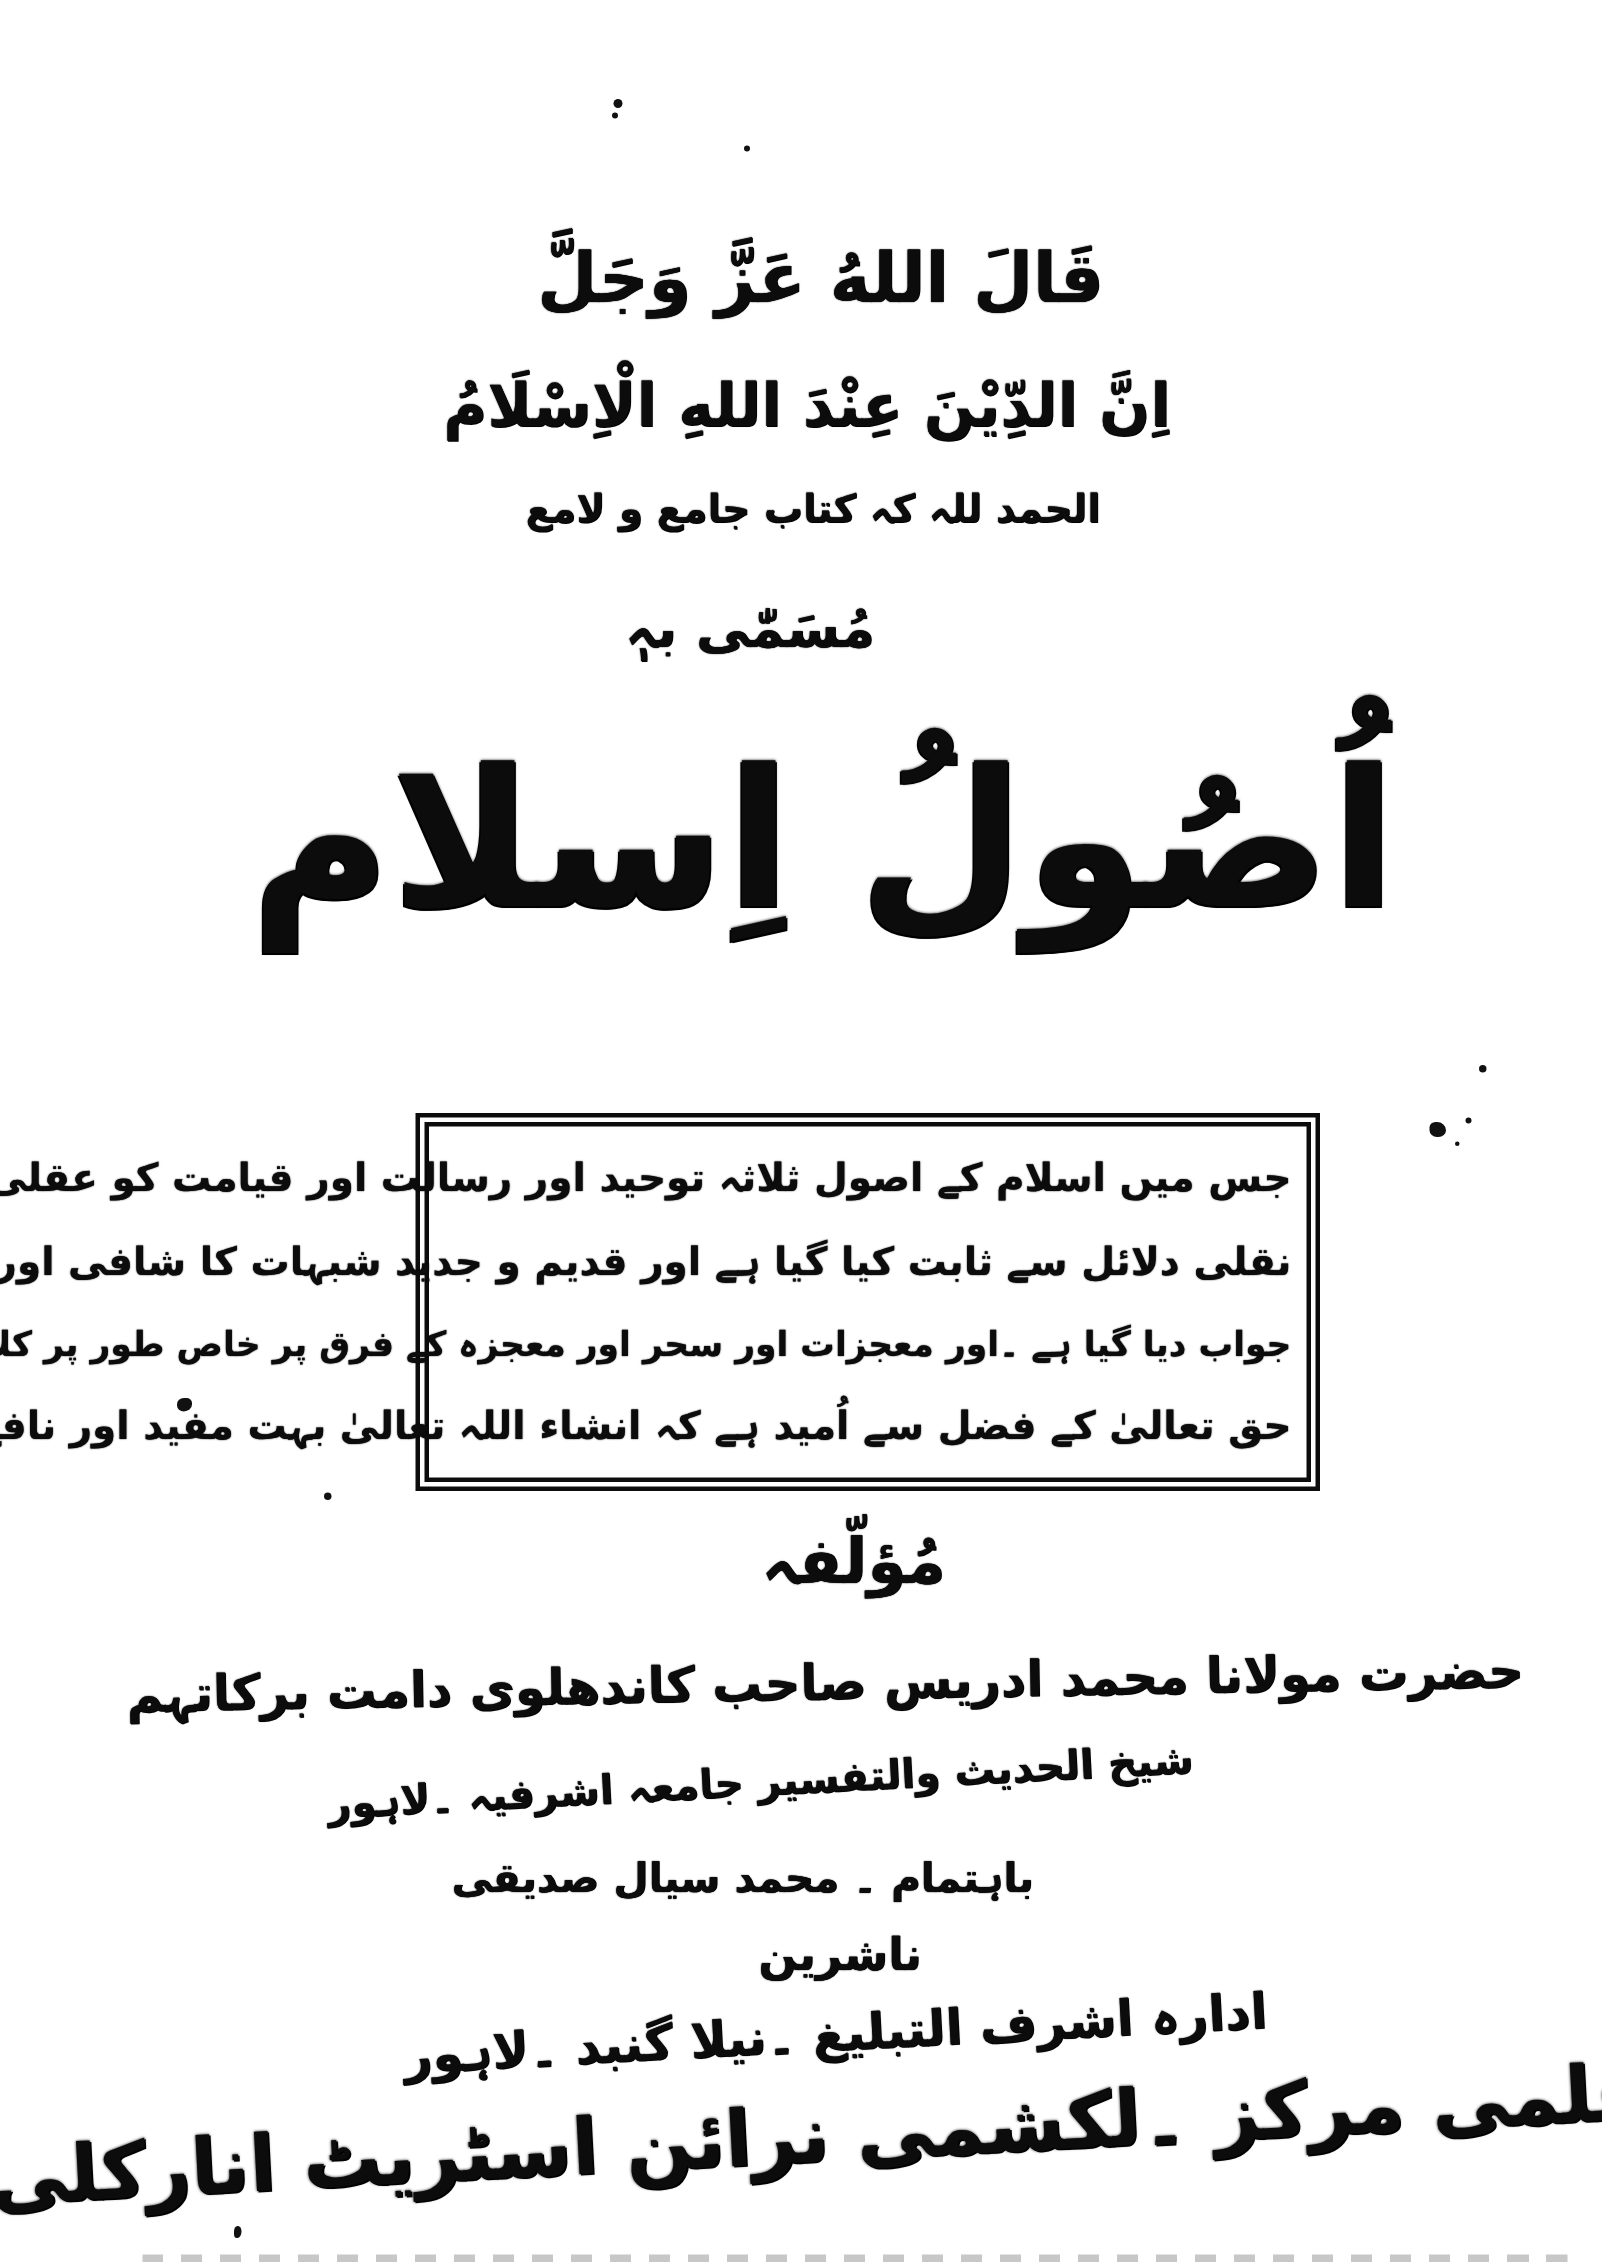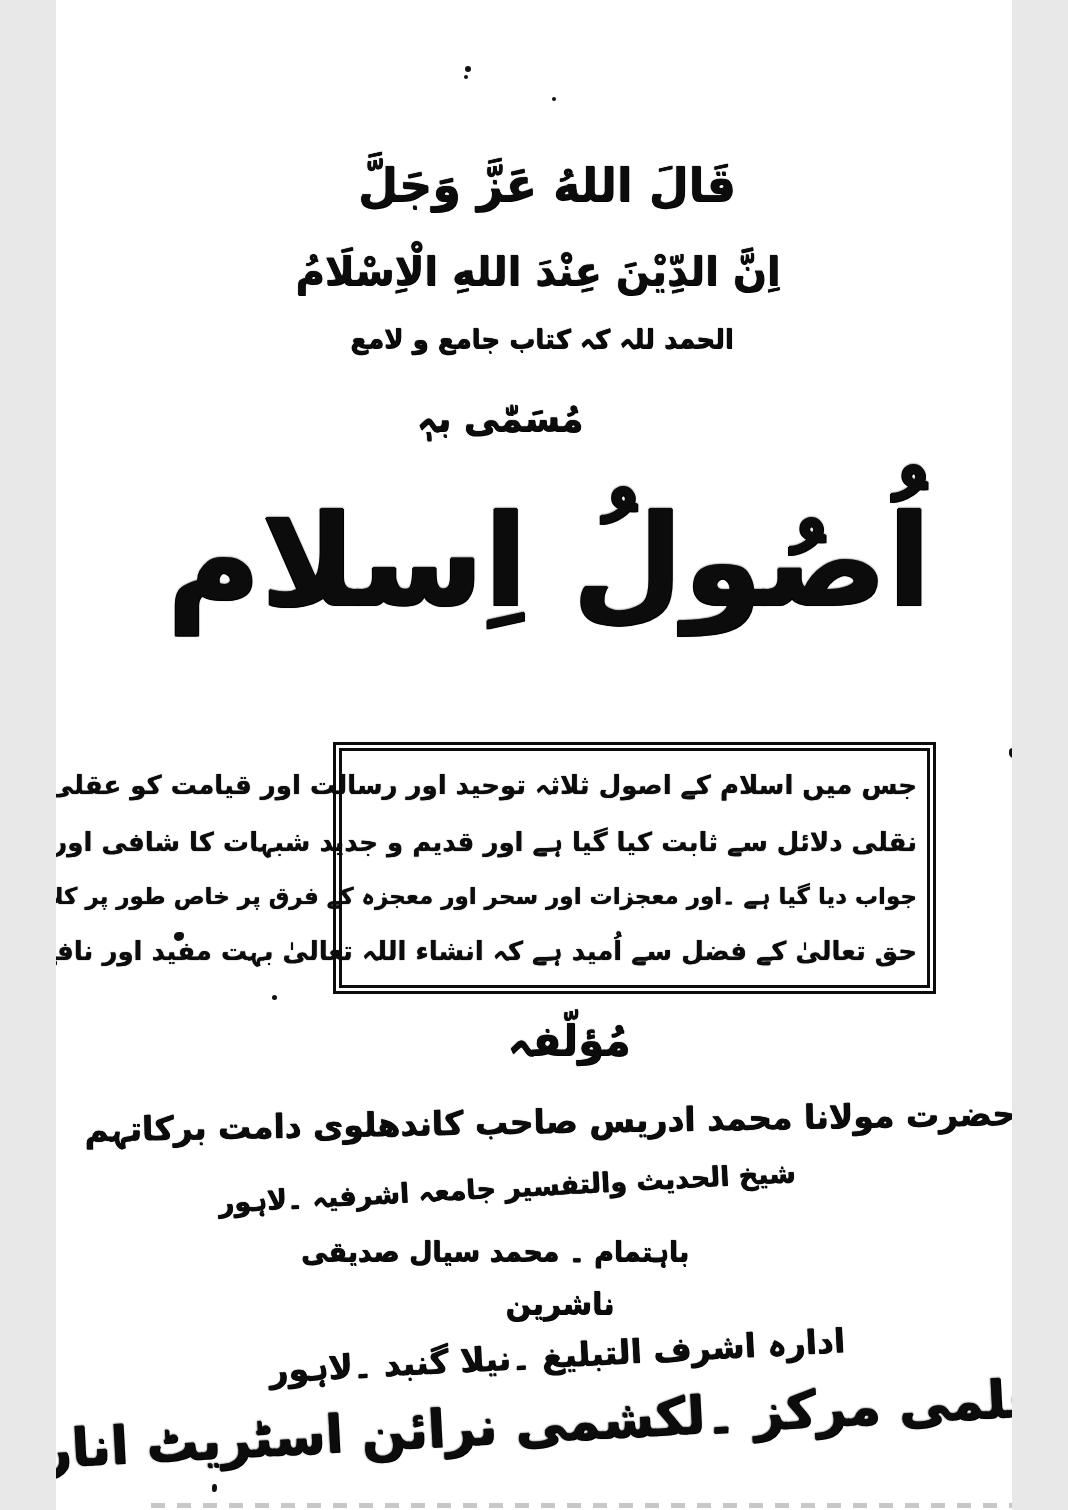--- a/index.html
+++ b/index.html
@@ -1,18 +1,18 @@
 <!DOCTYPE html>
 <html lang="ur"><head>
 <meta charset="utf-8">
 <style>
   html,body{margin:0;padding:0;background:#e8e8e8;}
   .page{
     position:relative;
-    width:956px;height:1510px;
+    width:1068px;height:1510px;
     margin:0 auto;
     background:#ffffff;
     overflow:hidden;
     font-family:"DejaVu Sans",sans-serif;
     color:#0c0c0c;
   }
   .txt{
     position:absolute;
     left:0;width:100%;
     text-align:center;

